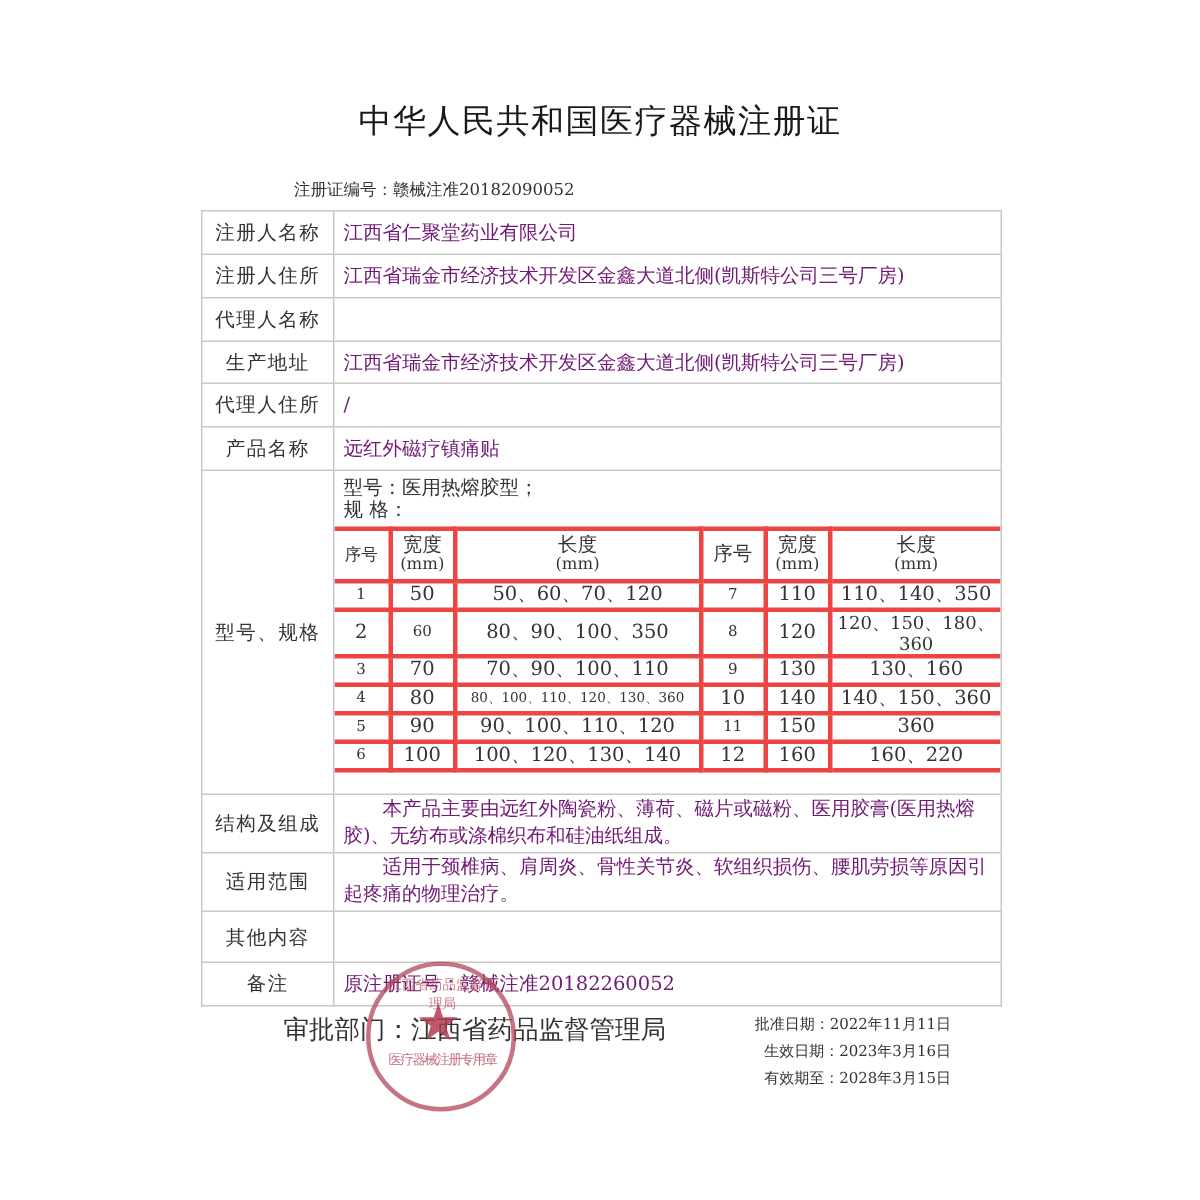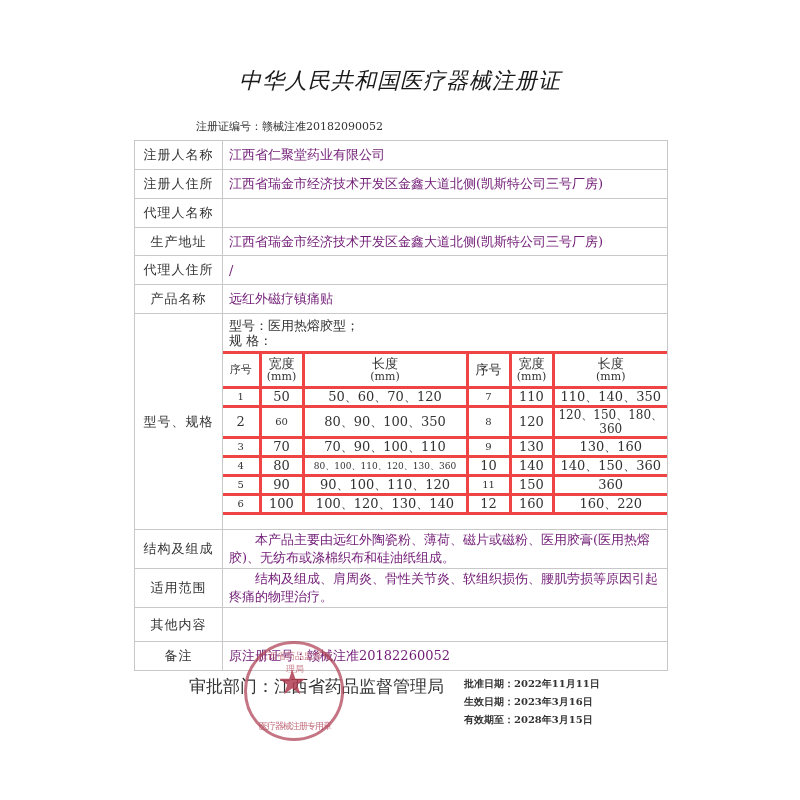--- a/index.html
+++ b/index.html
@@ -3,21 +3,21 @@
 <meta charset="utf-8">
 <style>
   html, body { margin: 0; padding: 0; }
   body {
     width: 800px; height: 800px; background: #ffffff; position: relative; overflow: hidden;
     font-family: "DejaVu Serif", "Liberation Serif", serif; color: #2a2a2a;
   }
   .title {
     position: absolute; left: 0; top: 66px; width: 800px; text-align: center;
     font-family: "DejaVu Sans", "Liberation Sans", sans-serif;
-    font-size: 22px; letter-spacing: 1px; color: #1a1a1a; font-weight: 500; font-style: italic;
+    font-size: 22px; letter-spacing: 1px; color: #1a1a1a; font-weight: 500;
   }
   .regno {
     position: absolute; left: 196px; top: 119px; font-size: 11px; color: #333;
   }
   .sheet {
     position: absolute; left: 134px; top: 140px; width: 534px;
     border-collapse: collapse; table-layout: fixed;
   }
   .sheet td { border: 1px solid #c8c8c8; padding: 0; vertical-align: middle; }
   .sheet td.lbl { width: 87px; text-align: center; font-size: 13px; color: #333; letter-spacing: 1px; }
@@ -33,36 +33,36 @@
   .inner tr td:last-child { border-right: none; }
   .inner .hd td { height: 32px; font-size: 11px; line-height: 12px; }
   .inner .hd .big { font-size: 13px; }
   .inner .sm { font-size: 10px; }
   .inner .tiny { font-size: 9px; margin-left: 36px; }
   .inner .lg { font-size: 13px; }
   .inner .w { font-size: 13px; }
   .inner .blank td { height: 14px; border-bottom: none; }
   .footer-left { position: absolute; left: 189px; top: 675px; font-size: 17px; color: #333; }
   .footer-right { position: absolute; left: 464px; top: 675px; font-size: 10px; color: #333; line-height: 18px; }
-  .footer-right div { width: 170px; font-weight: bold; }
+  .footer-right div { text-align: right; width: 170px; }
   .stamp {
     position: absolute; left: 244px; top: 641px; width: 100px; height: 100px;
     border: 3px solid rgba(176, 70, 90, 0.75); border-radius: 50%; box-sizing: border-box;
     pointer-events: none;
   }
   .stamp .star {
     position: absolute; left: 30px; top: 18px; font-size: 34px; color: rgba(176, 60, 80, 0.85);
     font-family: "DejaVu Sans", sans-serif;
   }
   .stamp .stamp-top {
     position: absolute; left: 8px; top: 6px; width: 80px; text-align: center; font-size: 9px;
     color: rgba(176, 70, 90, 0.7); font-family: "DejaVu Sans", sans-serif;
   }
   .stamp .stamp-bottom {
-    position: absolute; left: 6px; top: 76px; width: 84px; text-align: center; font-size: 9px;
+    position: absolute; left: 6px; top: 56px; width: 84px; text-align: center; font-size: 9px;
     color: rgba(176, 70, 90, 0.8); font-family: "DejaVu Sans", sans-serif; letter-spacing: -1px;
   }
 </style>
 </head>
 <body>
 
 <div class="title">中华人民共和国医疗器械注册证</div>
 <div class="regno">
   <span>注册证编号：</span><span>赣械注准20182090052</span>
 </div>
@@ -172,21 +172,21 @@
       </tbody>
           </table>
     </td>
   </tr>
   <tr style="height:38px">
     <td class="lbl">结构及组成</td>
     <td class="val para indent">本产品主要由远红外陶瓷粉、薄荷、磁片或磁粉、医用胶膏(医用热熔胶)、无纺布或涤棉织布和硅油纸组成。</td>
   </tr>
   <tr style="height:37px">
     <td class="lbl">适用范围</td>
-    <td class="val para indent">结构及组成、肩周炎、骨性关节炎、软组织损伤、腰肌劳损等原因引起疼痛的物理治疗。</td>
+    <td class="val para indent">适用于颈椎病、肩周炎、骨性关节炎、软组织损伤、腰肌劳损等原因引起疼痛的物理治疗。</td>
   </tr>
   <tr style="height:34px">
     <td class="lbl">其他内容</td>
     <td class="val"></td>
   </tr>
   <tr style="height:29px">
     <td class="lbl">备注</td>
     <td class="val">原注册证号：赣械注准20182260052</td>
   </tr>
 </tbody>

